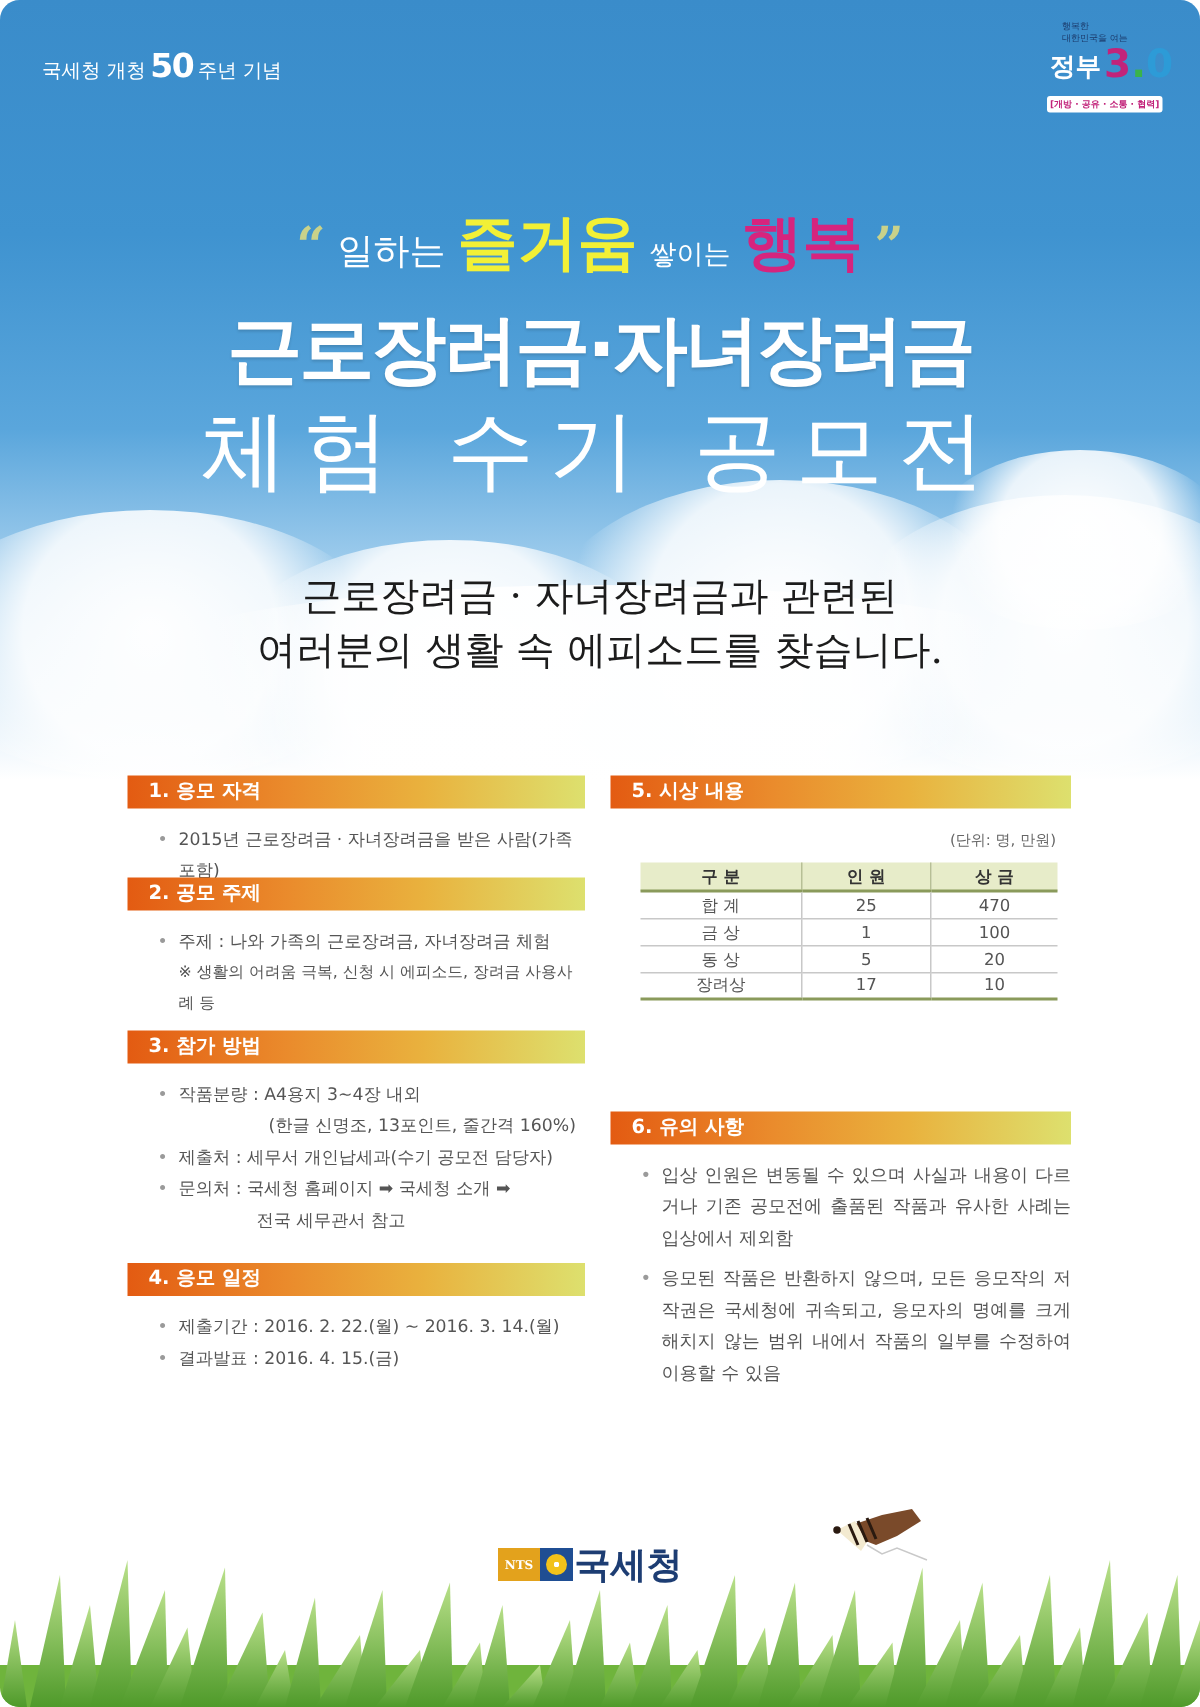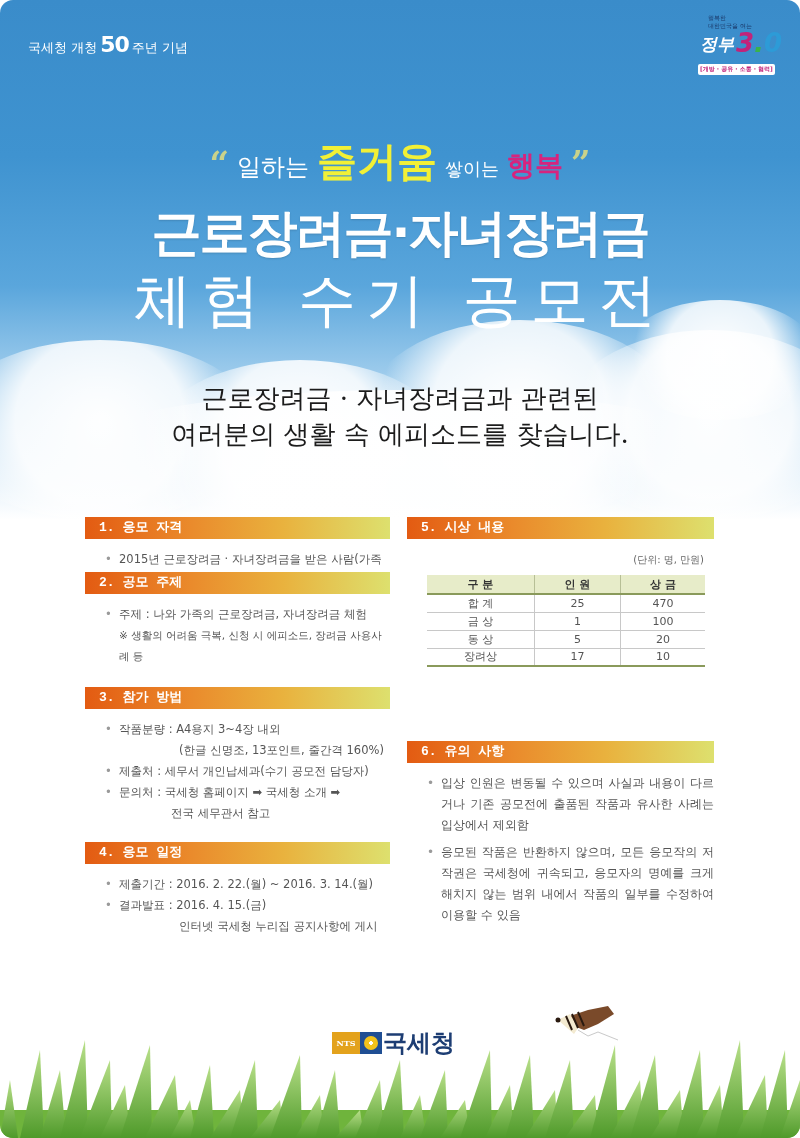--- a/index.html
+++ b/index.html
@@ -16,34 +16,34 @@
     .cloud { position: absolute; border-radius: 50%; background: radial-gradient(circle at 50% 45%, rgba(255,255,255,0.98) 0%, rgba(255,255,255,0.85) 45%, rgba(255,255,255,0) 72%); }
 
     .anniv {
       position: absolute; left: 28px; top: 32px; color: #ffffff; font-size: 13px;
       display: flex; align-items: baseline; gap: 3px;
     }
     .anniv .big { font-size: 22px; font-weight: bold; letter-spacing: -1px; }
 
     .gov-logo { position: absolute; left: 698px; top: 14px; width: 92px; height: 66px; color: #fff; }
     .gov-logo .small { font-size: 6px; line-height: 8px; text-align: left; padding-left: 10px; color: #1b3a6b; }
-    .gov-logo .main { display: flex; align-items: flex-end; gap: 2px; padding-left: 2px; font-style: italic; }
+    .gov-logo .main { display: flex; align-items: flex-end; gap: 2px; padding-left: 2px; }
     .gov-logo .kr { font-size: 17px; font-weight: bold; color: #ffffff; }
     .gov-logo .num { font-size: 26px; font-weight: bold; line-height: 26px; color: #c2237a; }
     .gov-logo .num span.d { color: #3ab34a; }
     .gov-logo .num span.z { color: #2d9bd7; }
     .gov-logo .tags { margin-top: 2px; font-size: 6px; background: #ffffff; color: #c2237a; border-radius: 2px; padding: 1px 2px; display: inline-block; font-weight: bold; }
 
     .slogan {
       position: absolute; left: 0; top: 134px; width: 800px; text-align: center;
       color: #ffffff; font-size: 24px; display: flex; justify-content: center; align-items: baseline; gap: 8px;
     }
     .slogan .q { color: #c9d28a; font-size: 34px; font-weight: bold; font-family: "DejaVu Serif", serif; line-height: 20px; }
     .slogan .y { color: #f2f036; font-size: 40px; font-weight: bold; }
-    .slogan .m { color: #d6247e; font-size: 28px; font-weight: bold; }
+    .slogan .m { color: #d6247e; font-size: 40px; font-weight: bold; }
     .slogan .s { font-size: 18px; }
 
     .title1 {
       position: absolute; left: 0; top: 200px; width: 800px; text-align: center;
       color: #ffffff; font-size: 50px; font-weight: bold; letter-spacing: -2px;
       text-shadow: 0 1px 2px rgba(0,0,0,0.15);
     }
     .title2 {
       position: absolute; left: 0; top: 262px; width: 800px; text-align: center;
       color: #ffffff; font-size: 58px; font-weight: normal; letter-spacing: 10px;
@@ -53,21 +53,20 @@
       position: absolute; left: 0; top: 380px; width: 800px; text-align: center;
       color: #1c1c1c; font-size: 26px; line-height: 36px; font-family: "DejaVu Serif", serif;
     }
 
     
     .col { position: absolute; }
     .sec-head {
       height: 22px; color: #ffffff; font-weight: bold; font-size: 13px; line-height: 22px;
       padding-left: 14px;
       background: linear-gradient(90deg, #e35b12 0%, #ea8b2c 35%, #e9b23e 65%, #dde06e 100%);
-      font-family: Liberation Mono, monospace;
     }
     .items { padding: 10px 0 0 20px; color: #555; font-size: 11.5px; line-height: 21px; }
     .item { display: flex; }
     .bullet { width: 14px; color: #9a9a9a; flex-shrink: 0; }
     .note { font-size: 10.5px; padding-left: 14px; color: #555; }
 
     .unit { text-align: right; font-size: 10px; color: #666; padding: 14px 10px 8px 0; }
     table.prize { margin-left: 20px; width: 278px; border-collapse: collapse; font-size: 11px; color: #555; }
     table.prize th { background: #e7ecc9; color: #333; font-weight: bold; height: 19px; border-bottom: 2px solid #8a9a5b; border-right: 1px solid #b7bf96; }
     table.prize th:last-child, table.prize td:last-child { border-right: none; }
@@ -137,21 +136,21 @@
   <div class="col" style="left:85px;top:517px;width:305px;">
     <div class="sec-head">1. 응모 자격</div>
     <div class="items">
       <div class="item">
           <span class="bullet">•</span>
           <span>2015년 근로장려금 · 자녀장려금을 받은 사람(가족 포함)</span>
         </div>
     </div>
   </div>
 
-  <div class="col" style="left:85px;top:572px;width:305px;">
+  <div class="col" style="left:85px;top:585px;width:305px;">
     <div class="sec-head">2. 공모 주제</div>
     <div class="items">
       <div class="item">
           <span class="bullet">•</span>
           <span>주제 : 나와 가족의 근로장려금, 자녀장려금 체험</span>
         </div>
       <div class="note">※ 생활의 어려움 극복, 신청 시 에피소드, 장려금 사용사례 등</div>
     </div>
   </div>
 
@@ -179,21 +178,20 @@
     <div class="sec-head">4. 응모 일정</div>
     <div class="items">
       <div class="item">
           <span class="bullet">•</span>
           <span>제출기간 : 2016. 2. 22.(월) ~ 2016. 3. 14.(월)</span>
         </div>
       <div class="item">
           <span class="bullet">•</span>
           <span>결과발표 : 2016. 4. 15.(금)</span>
         </div>
-      <div style="padding-left:74px;">인터넷 국세청 누리집 공지사항에 게시</div>
     </div>
   </div>
 
   <div class="col" style="left:407px;top:517px;width:307px;">
     <div class="sec-head">5. 시상 내용</div>
     <div class="unit">(단위: 명, 만원)</div>
     <table class="prize">
       <thead>
         <tr>
           <th>구 분</th>

